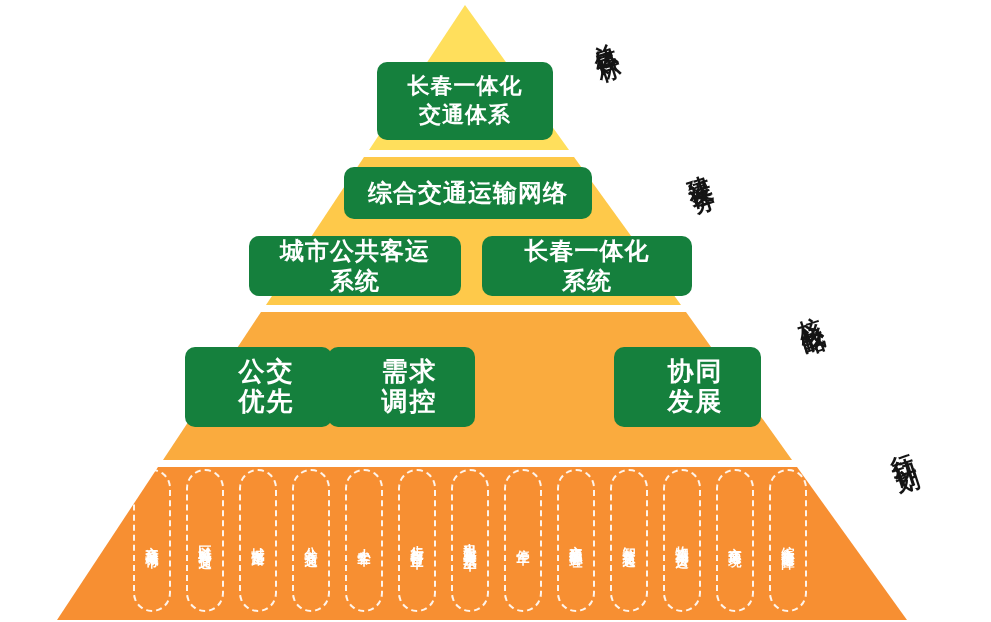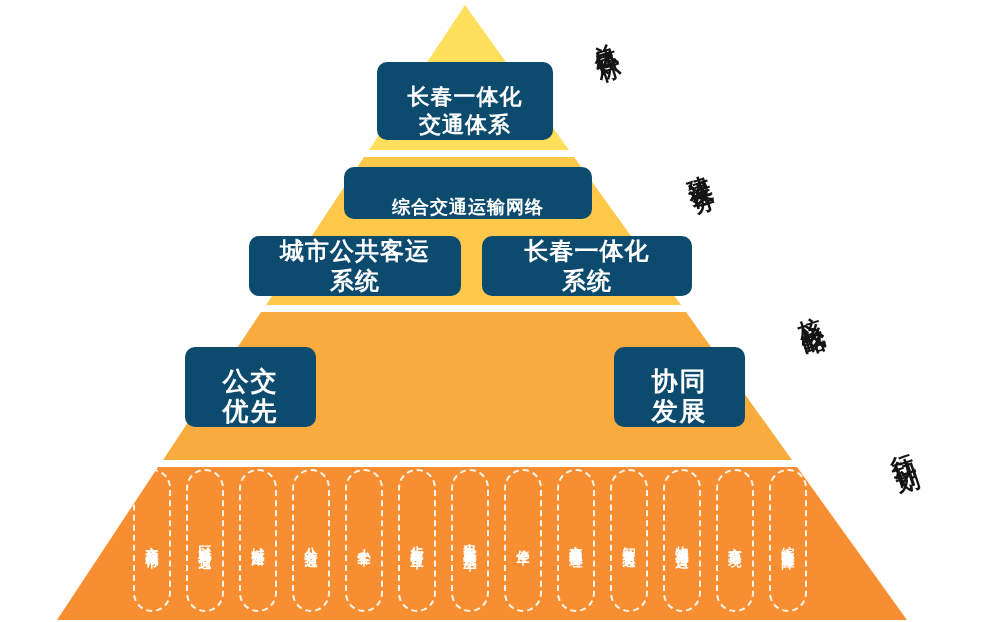--- a/index.html
+++ b/index.html
@@ -7,36 +7,36 @@
     position:relative;
     width:991px;height:622px;
     background:#ffffff;
     overflow:hidden;
     font-family:"Liberation Sans","DejaVu Sans",sans-serif;
   }
   .pyramid-svg{position:absolute;left:0;top:0;width:991px;height:622px;}
 
   .redbox{
     position:absolute;
-    background:#0c4a6e;
+    background:#15803d;
     border-radius:10px;
     color:#ffffff;
     font-weight:bold;
-    display:flex;align-items:flex-end;justify-content:center;
+    display:flex;align-items:center;justify-content:center;
     text-align:center;
   }
   .redbox span{white-space:pre-line;}
 
   .goal-box{left:377px;top:62px;width:176px;height:78px;font-size:22px;line-height:1.3;letter-spacing:1px;}
-  .network-box{left:344px;top:167px;width:248px;height:52px;font-size:18px;letter-spacing:1px;}
+  .network-box{left:344px;top:167px;width:248px;height:52px;font-size:24px;letter-spacing:1px;}
   .task-box{top:236px;height:60px;font-size:24px;line-height:1.25;letter-spacing:1px;}
   .task-left{left:249px;width:212px;}
   .task-right{left:482px;width:210px;}
 
-  .strategy-box{top:347px;width:131px;height:80px;font-size:26px;line-height:1.15;letter-spacing:2px;}
+  .strategy-box{top:347px;width:131px;height:80px;font-size:26px;line-height:1.15;letter-spacing:2px;padding-left:16px;}
   .strategy-0{left:185px;}
   .strategy-1{left:328px;}
   .strategy-2{left:471px;}
   .strategy-3{left:614px;}
 
   .capsule{
     position:absolute;
     top:469px;width:38px;height:143px;
     border:2px dashed rgba(255,255,255,0.9);
     border-radius:19px;
@@ -94,20 +94,24 @@
   </div>
   <div class="redbox task-box task-right">
     <span>长春一体化
 系统</span>
   </div>
 
   <div class="redbox strategy-box strategy-0">
     <span>公交
 优先</span>
   </div>
+  <div class="redbox strategy-box strategy-1">
+    <span>需求
+调控</span>
+  </div>
   <div class="redbox strategy-box strategy-3">
     <span>协同
 发展</span>
   </div>
 
   <div class="capsule" style="left:133px">
     <span>交通与城市</span>
   </div>
   <div class="capsule" style="left:186px">
     <span>区域对外交通</span>

